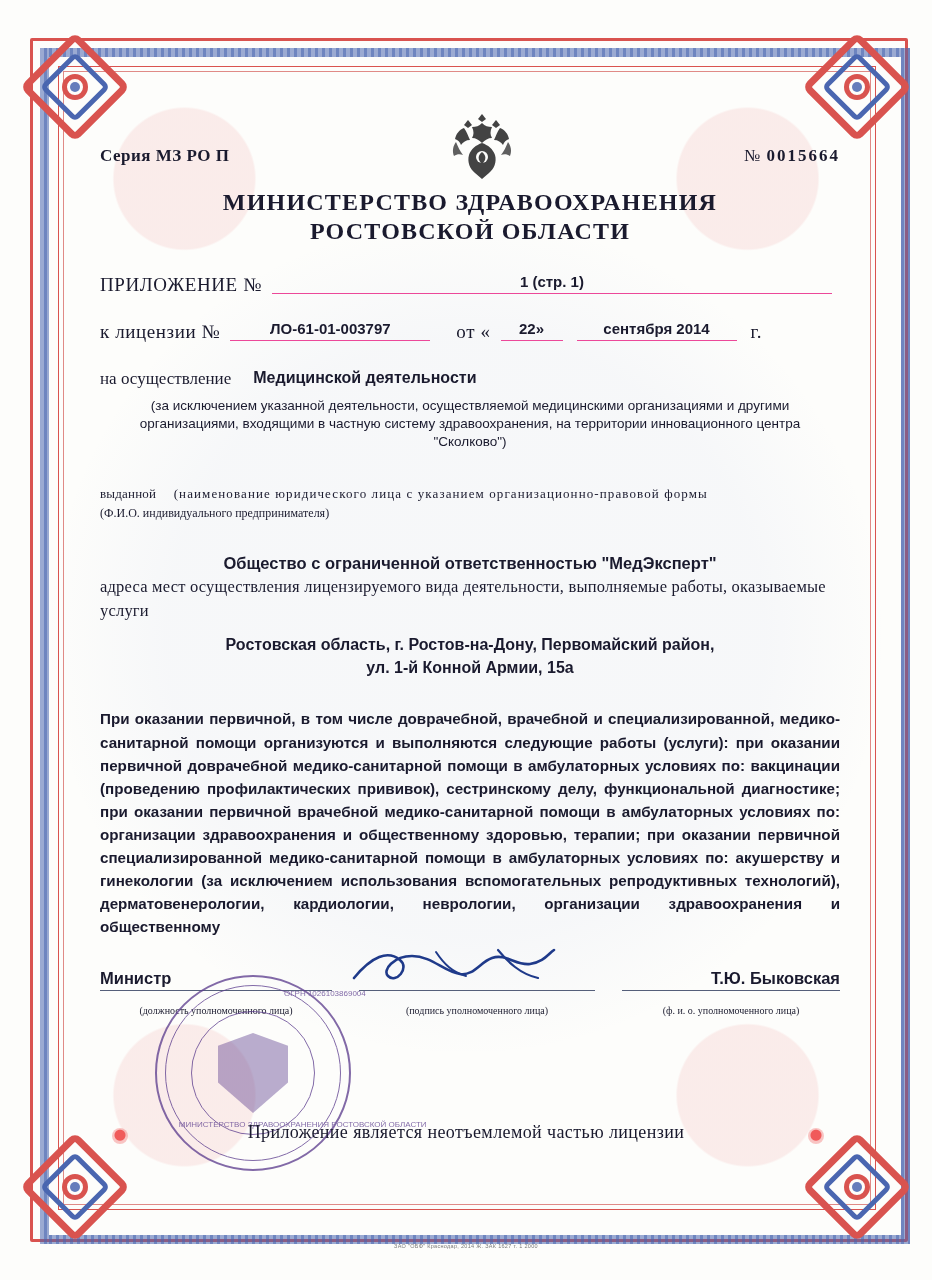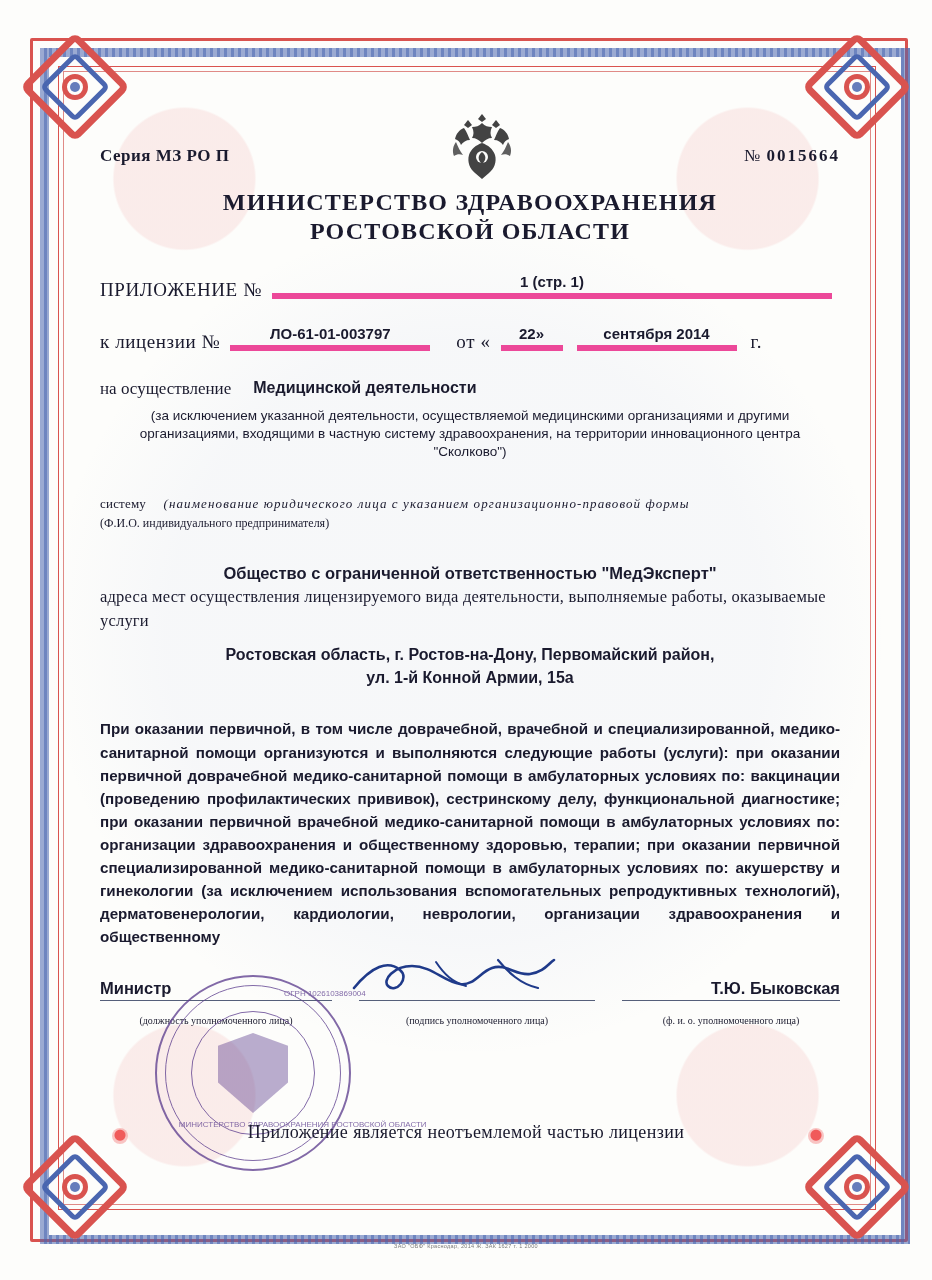--- a/index.html
+++ b/index.html
@@ -178,21 +178,21 @@
     align-items: flex-end;
     margin-top: 26px;
     font-size: 19px;
   }
   .row .lbl {
     white-space: nowrap;
     letter-spacing: 0.6px;
   }
   .fill {
     flex: 1;
-    border-bottom: 6px solid #ec4899;
+    border-bottom: 1px solid #ec4899;
     margin: 0 4px 2px 10px;
     text-align: center;
     font-family: "Liberation Sans", sans-serif;
     font-size: 15px;
     font-weight: bold;
     padding-bottom: 2px;
     min-height: 18px;
   }
   .fill.w-appnum { max-width: 560px; }
 
@@ -226,21 +226,21 @@
 
   .issued-block {
     margin-top: 34px;
     font-size: 15px;
     line-height: 1.4;
   }
   .issued-block .hint {
     font-size: 13px;
     letter-spacing: 0.2px;
   }
-  .issued-block .hint .sp { letter-spacing: 1.1px; font-style: italic; }
+  .issued-block .hint .sp { letter-spacing: 1.1px; }
   .issued-block .hint2 {
     font-size: 12px;
     margin-top: 2px;
   }
   .org-name {
     margin-top: 30px;
     text-align: center;
     font-family: "Liberation Sans", sans-serif;
     font-weight: bold;
     font-size: 16.5px;
@@ -466,21 +466,21 @@
     </div>
 
     <div class="row-activity">
       <span class="lbl" style="font-size:17px">на осуществление</span>
       <span class="activity-name">Медицинской деятельности</span>
     </div>
     <div class="activity-note">(за исключением указанной деятельности, осуществляемой медицинскими организациями и другими организациями, входящими в частную систему здравоохранения, на территории инновационного центра "Сколково")</div>
 
     <div class="issued-block">
       <div class="hint">
-        <span>систему</span>
+        <span>выданной</span>
         <span class="sp" style="margin-left:14px">(наименование юридического лица с указанием организационно-правовой формы</span>
       </div>
       <div class="hint2">(Ф.И.О. индивидуального предпринимателя)</div>
       <div class="org-name">Общество с ограниченной ответственностью "МедЭксперт"</div>
     </div>
 
     <div class="addr-hint">адреса мест осуществления лицензируемого вида деятельности, выполняемые работы, оказываемые услуги</div>
     <div class="addr-value">
       <div>Ростовская область, г. Ростов-на-Дону, Первомайский район,</div>
       <div>ул. 1-й Конной Армии, 15а</div>

